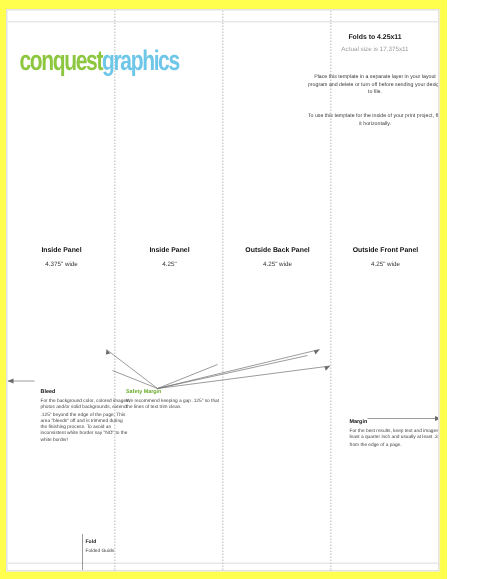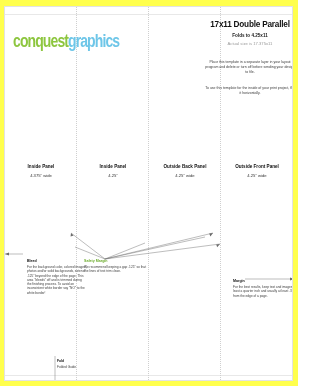--- a/index.html
+++ b/index.html
@@ -156,21 +156,20 @@
     <div class="trim-rule" style="top:7px;"></div>
     <div class="trim-rule" style="top:368px;"></div>
 
     <div class="fold-guide" style="left:71px;"></div>
     <div class="fold-guide" style="left:143px;"></div>
     <div class="fold-guide" style="left:215px;"></div>
 
     <div id="logo"><span class="g1">conquest</span><span class="g2">graphics</span></div>
 
     <div id="title-block">
-      <div class="t-main">17x11 Double Parallel</div>
       <div class="t-sub">Folds to 4.25x11</div>
       <div class="t-sub2">Actual size is 17.375x11</div>
       <div class="t-para">Place this template in a separate layer in your layout program and delete or turn off before sending your design to file.</div>
       <div class="t-para2">To use this template for the inside of your print project, flip it horizontally.</div>
     </div>
 
     <div class="panel-label" style="left:-4px;">
       <div class="pl-name">Inside Panel</div>
       <div class="pl-size">4.375" wide</div>
     </div>

